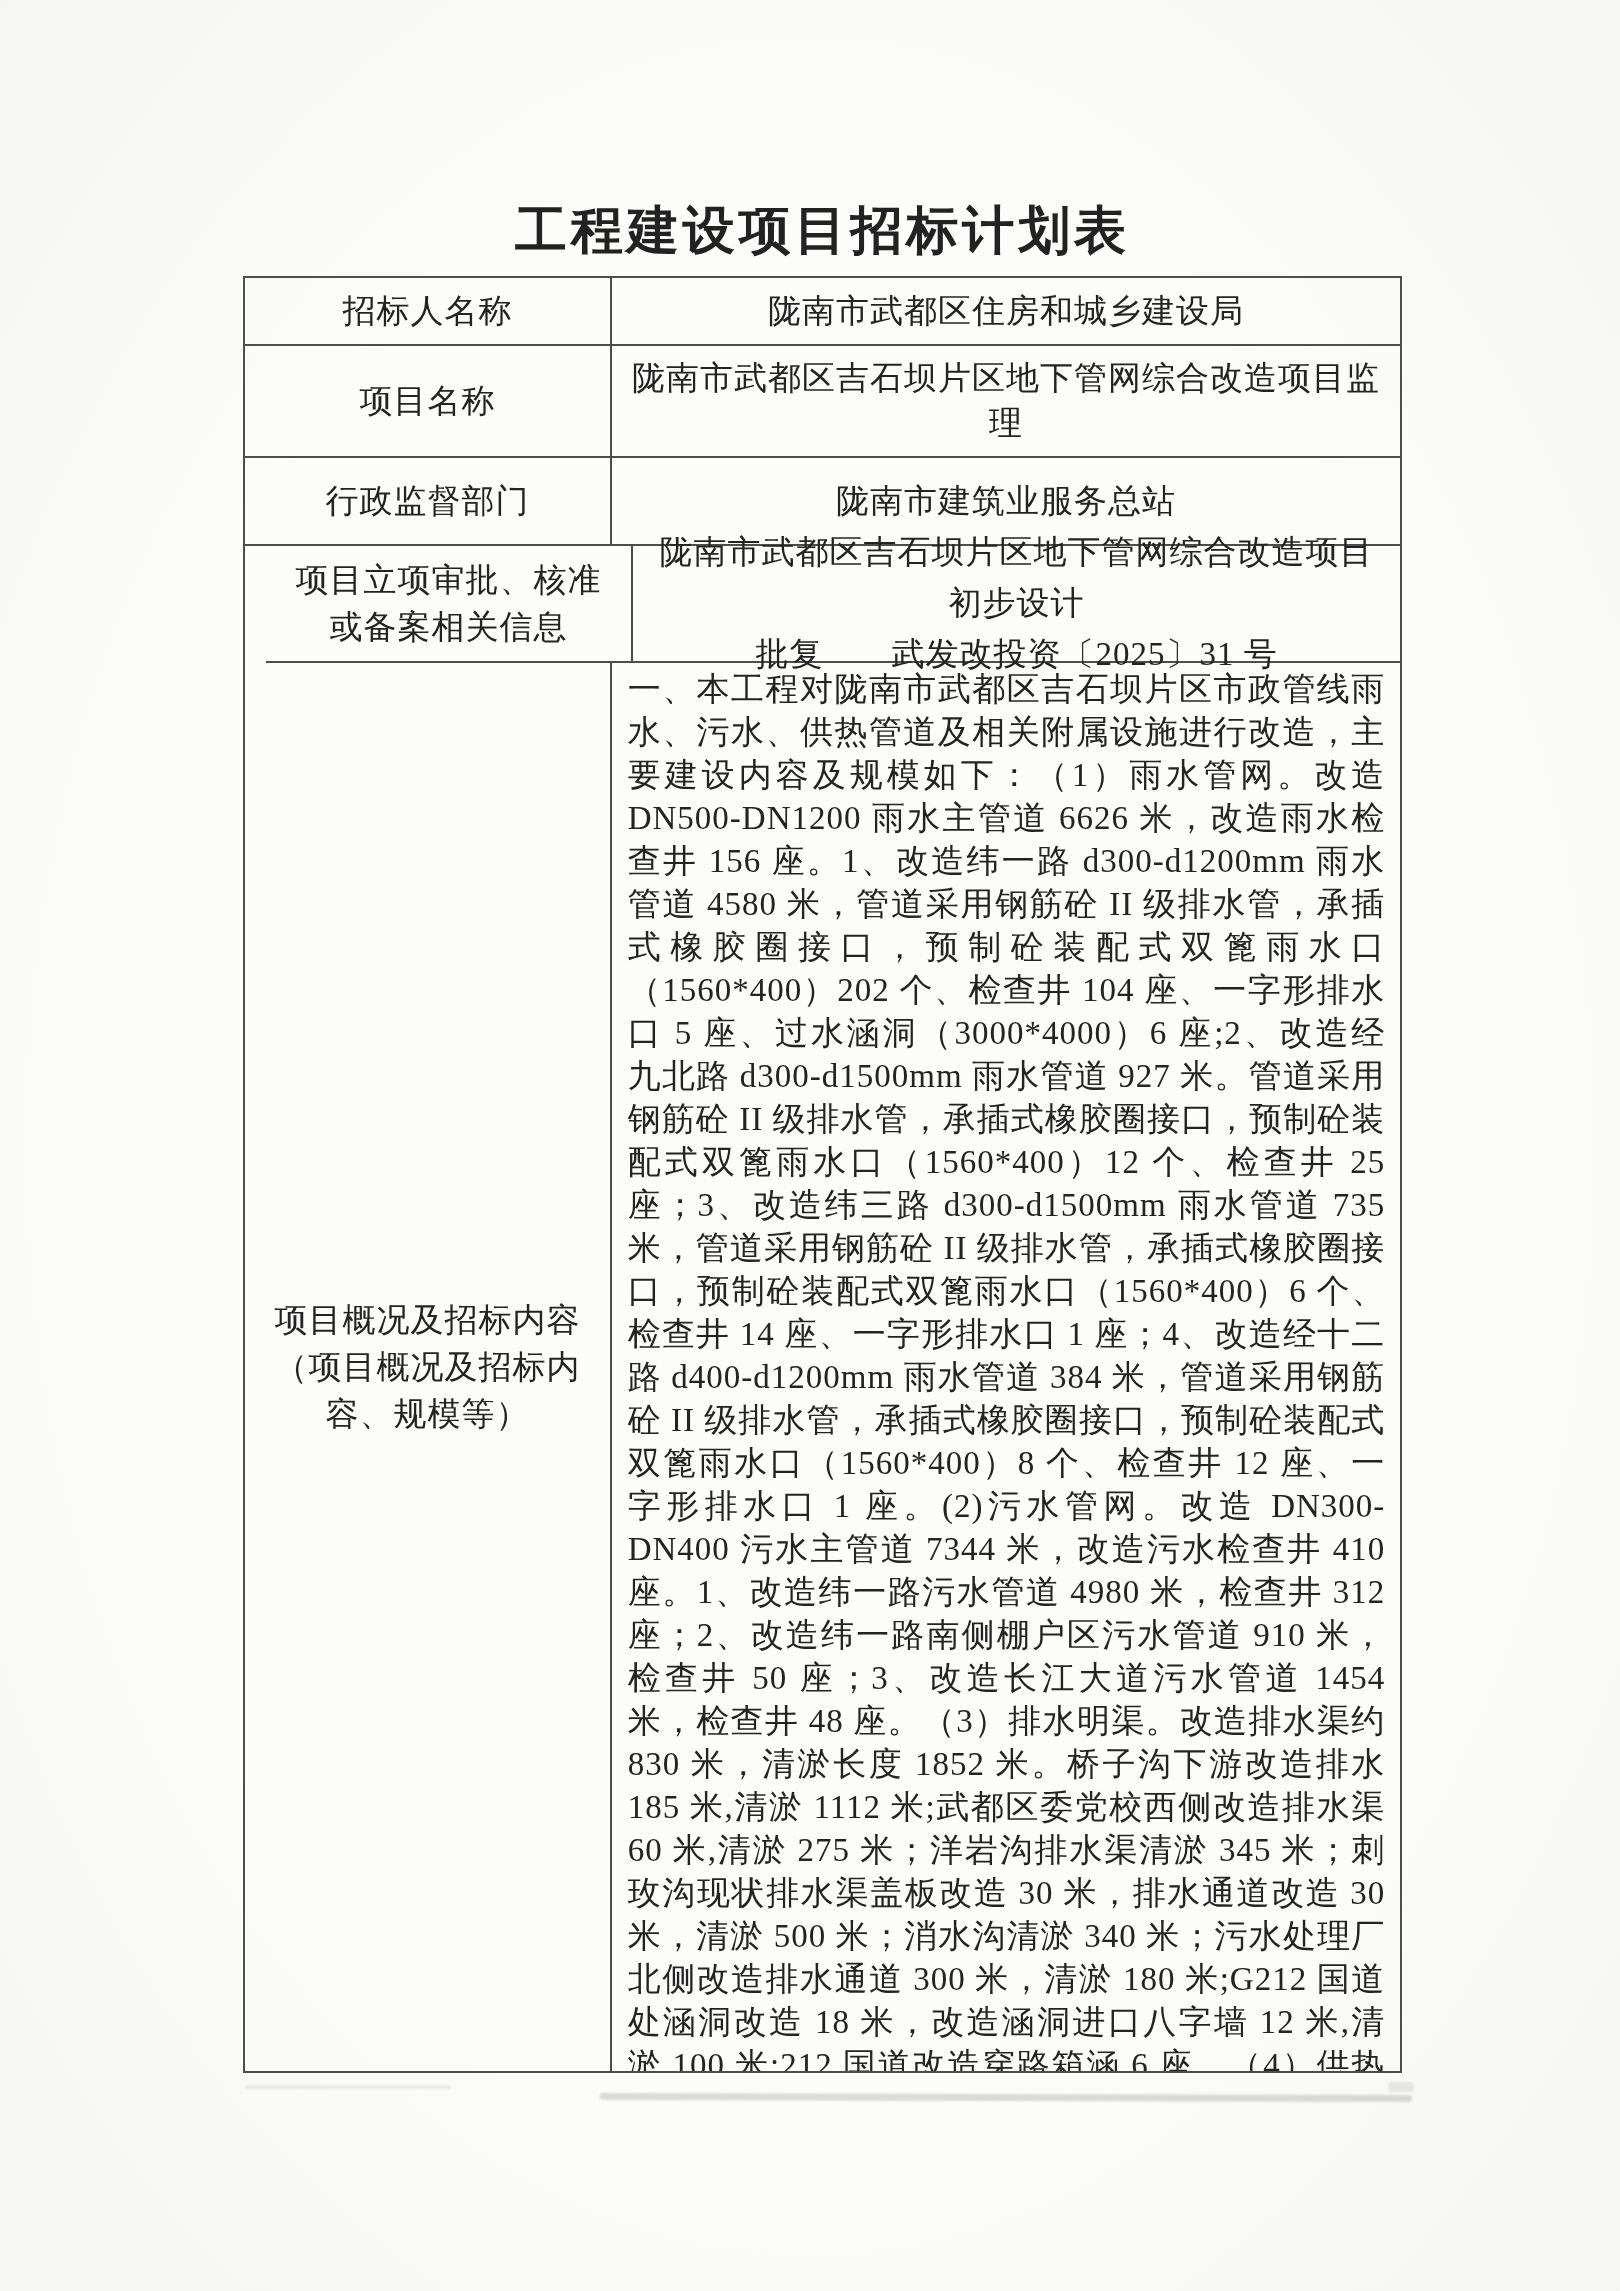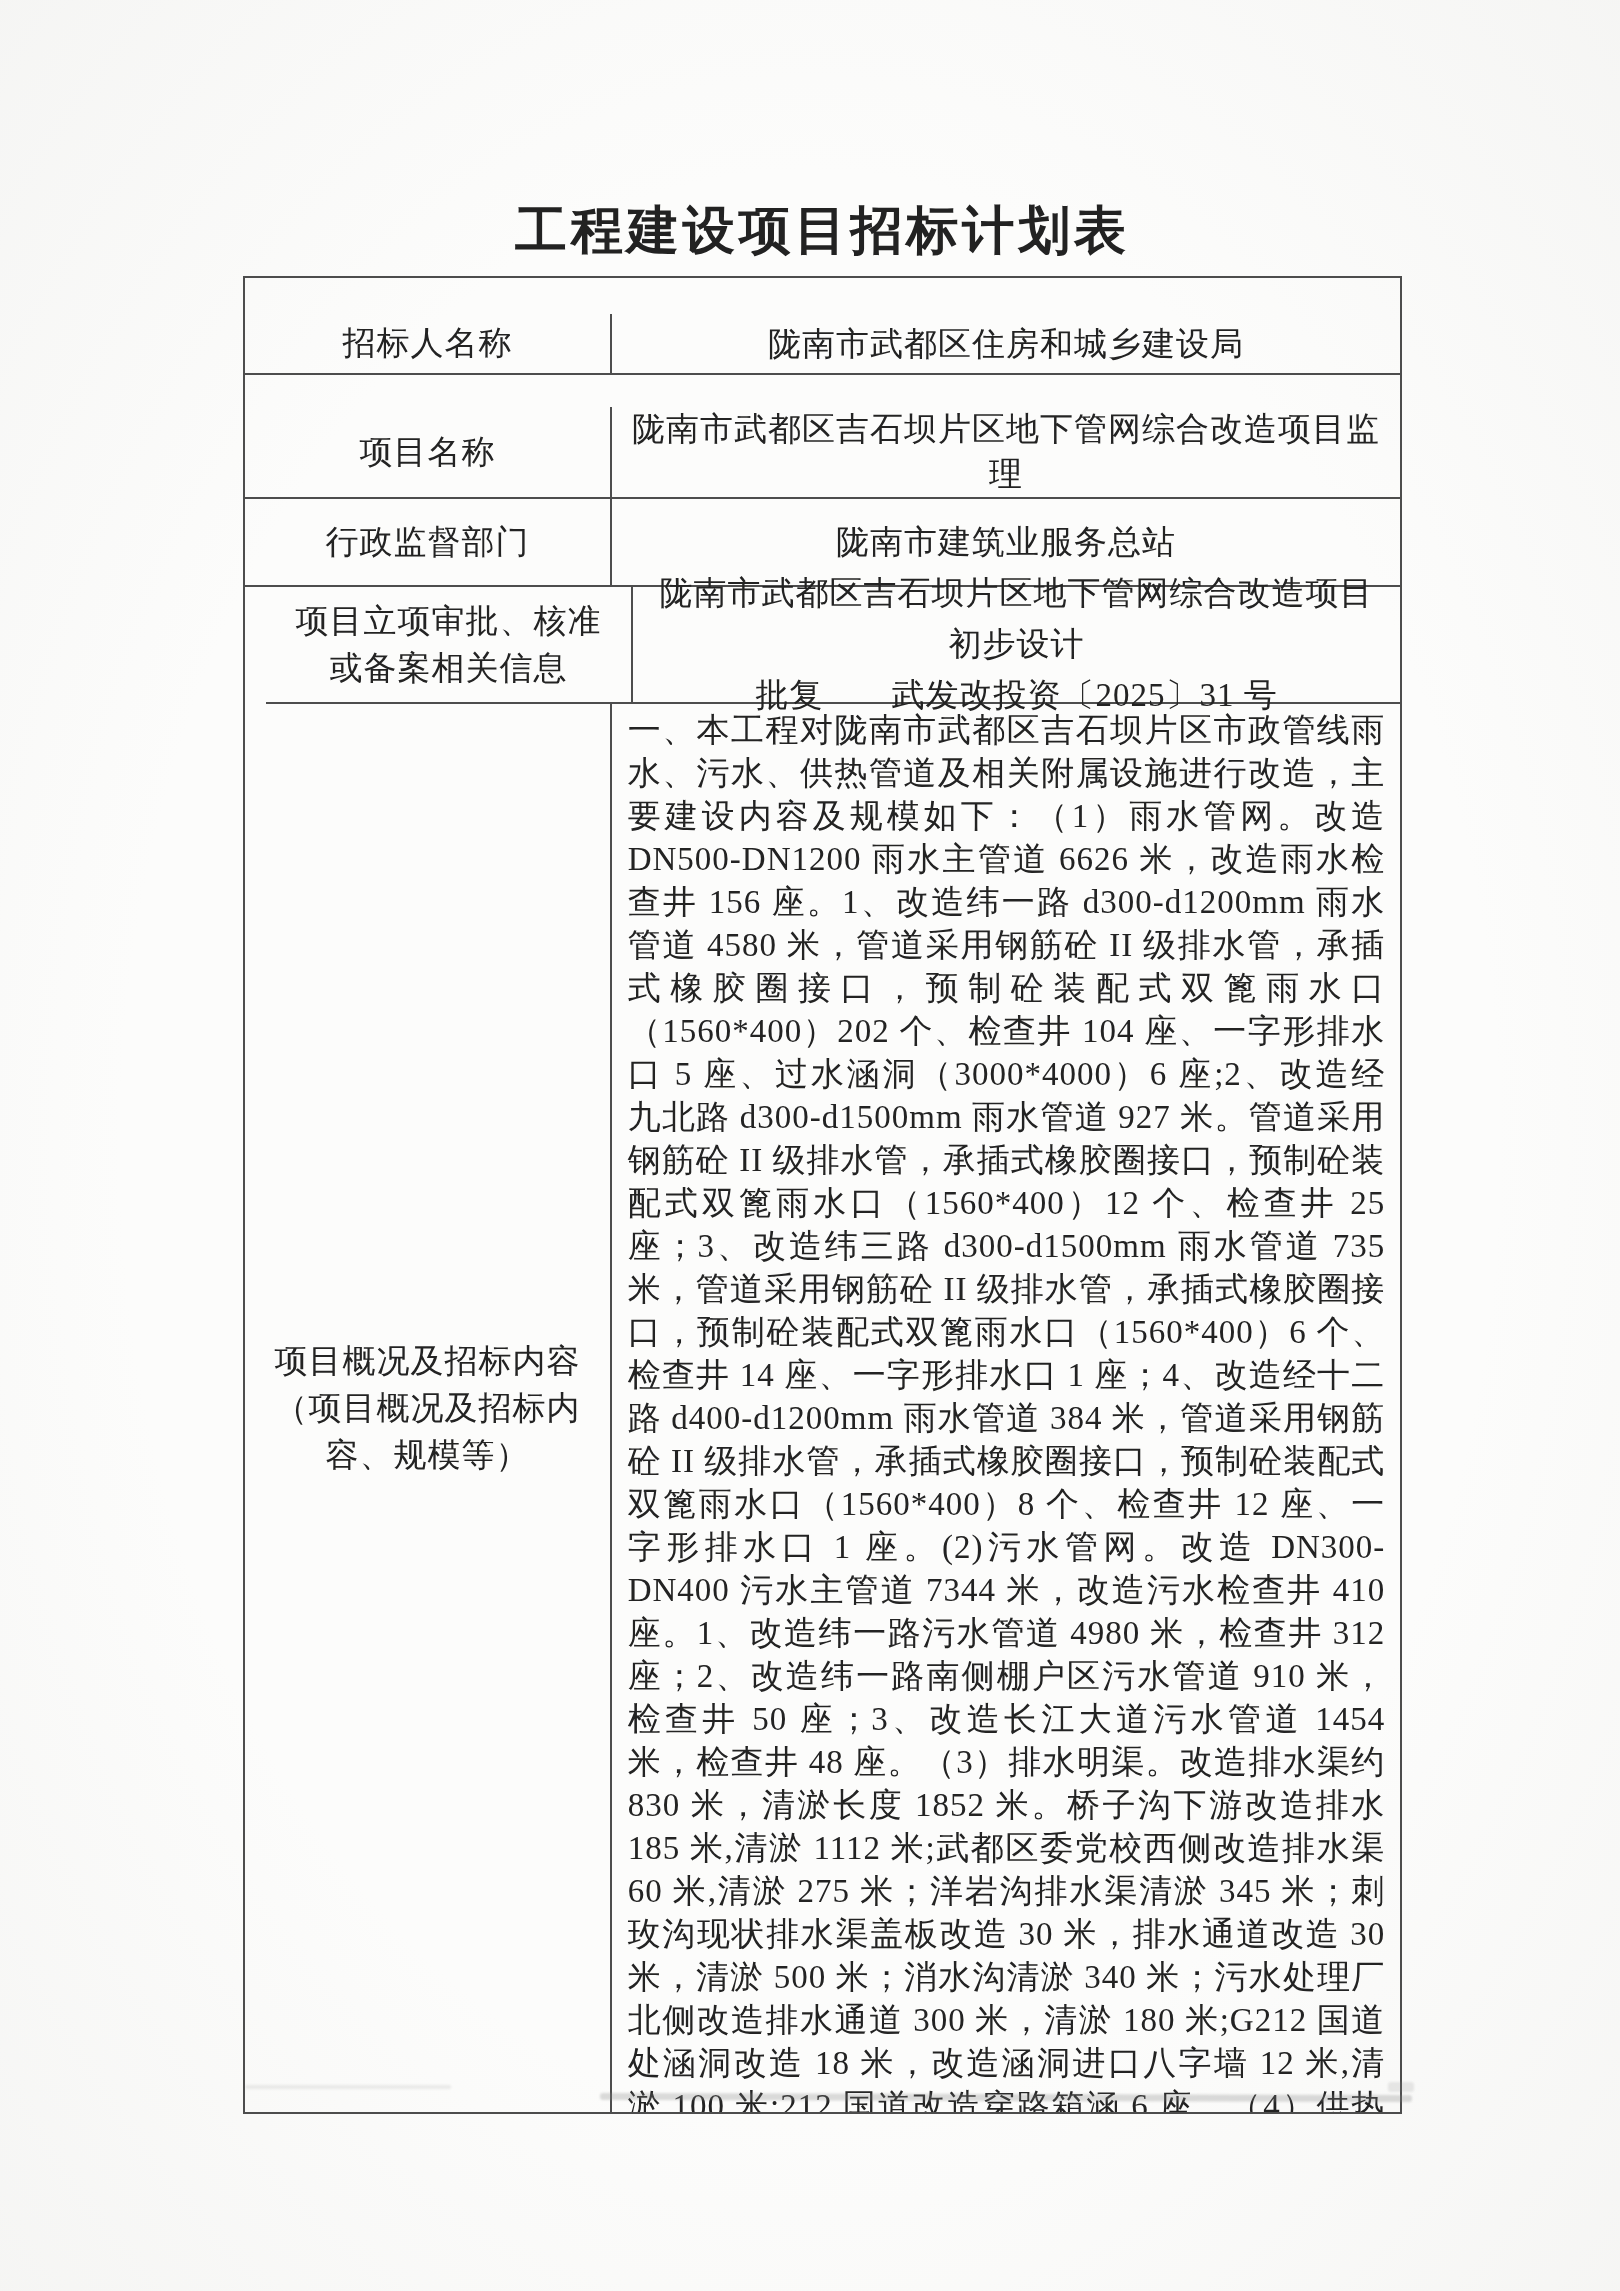--- a/index.html
+++ b/index.html
@@ -72,22 +72,22 @@
     align-items: center;
     justify-content: center;
     text-align: center;
     padding: 5.9px 19.6px;
     line-height: 45px;
   }
   .cell.value.two-line {
     flex-direction: column;
     line-height: 51px;
   }
-  .r1 { height: 97px; align-items: flex-end; }
-  .r2 { height: 92px; margin-top: 32px; }
+  .r1 { height: 68px; }
+  .r2 { height: 112px; }
   .r3 { height: 88px; }
   .r4 { height: 117px; margin-left: 21px; }
   .r5 { height: 1408px; }
   .r5 .cell.value {
     display: block;
     text-align: justify;
     text-justify: inter-character;
     padding: 4.9px 14.7px 0 15.7px;
     font-size: 33px;
     line-height: 43px;

